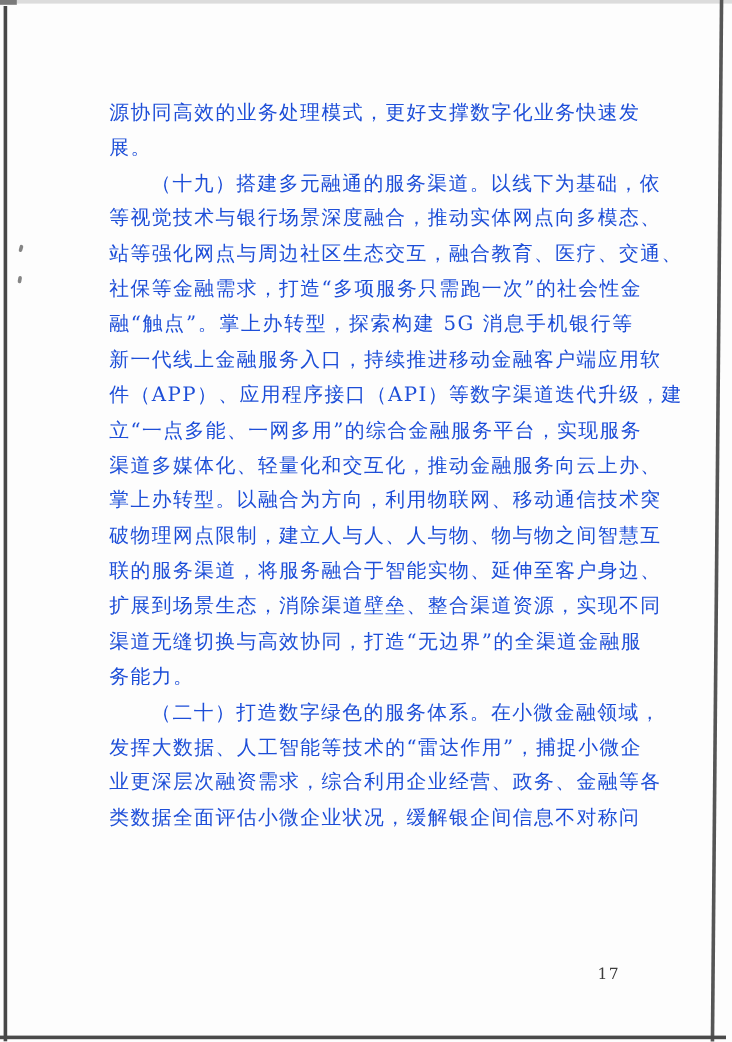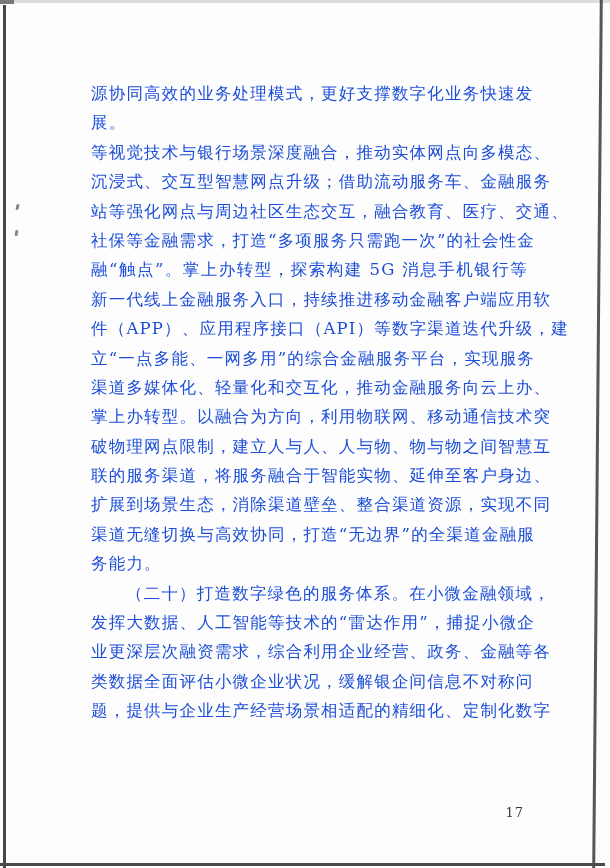--- a/index.html
+++ b/index.html
@@ -37,55 +37,54 @@
     white-space: nowrap;
     overflow: visible;
   }
   .ln.short { text-align: left; text-align-last: left; }
   .ln.indent { text-indent: 35px; }
 
   .page-num {
     position: absolute;
     left: 498px; top: 805px;
     width: 26px;
-    text-align: right;
+    text-align: left;
     font-size: 13px;
     letter-spacing: 1px;
     color: #3c3c3c;
   }
 </style>
 </head>
 <body>
 
 <div class="edge-top"></div>
 <div class="edge-top-dark"></div>
 <div class="edge-left"></div>
 <div class="edge-right"></div>
 <div class="edge-bottom"></div>
 <div class="speck speck-1"></div>
 <div class="speck speck-2"></div>
 
 <div class="text-block">
     <div class="ln">源协同高效的业务处理模式，更好支撑数字化业务快速发</div>
     <div class="ln short">展。</div>
+    <div class="ln indent">（十九）搭建多元融通的服务渠道。以线下为基础，依</div>
     <div class="ln">等视觉技术与银行场景深度融合，推动实体网点向多模态、</div>
-    <div class="ln">沉浸式、交互型智慧网点升级；借助流动服务车、金融服务</div>
     <div class="ln">站等强化网点与周边社区生态交互，融合教育、医疗、交通、</div>
     <div class="ln">社保等金融需求，打造“多项服务只需跑一次”的社会性金</div>
     <div class="ln">融“触点”。掌上办转型，探索构建 5G 消息手机银行等</div>
     <div class="ln">新一代线上金融服务入口，持续推进移动金融客户端应用软</div>
     <div class="ln">件（APP）、应用程序接口（API）等数字渠道迭代升级，建</div>
     <div class="ln">立“一点多能、一网多用”的综合金融服务平台，实现服务</div>
     <div class="ln">渠道多媒体化、轻量化和交互化，推动金融服务向云上办、</div>
     <div class="ln">掌上办转型。以融合为方向，利用物联网、移动通信技术突</div>
     <div class="ln">破物理网点限制，建立人与人、人与物、物与物之间智慧互</div>
     <div class="ln">联的服务渠道，将服务融合于智能实物、延伸至客户身边、</div>
     <div class="ln">扩展到场景生态，消除渠道壁垒、整合渠道资源，实现不同</div>
     <div class="ln">渠道无缝切换与高效协同，打造“无边界”的全渠道金融服</div>
     <div class="ln short">务能力。</div>
     <div class="ln indent">（二十）打造数字绿色的服务体系。在小微金融领域，</div>
     <div class="ln">发挥大数据、人工智能等技术的“雷达作用”，捕捉小微企</div>
     <div class="ln">业更深层次融资需求，综合利用企业经营、政务、金融等各</div>
     <div class="ln">类数据全面评估小微企业状况，缓解银企间信息不对称问</div>
-    <div class="ln">题，提供与企业生产经营场景相适配的精细化、定制化数字</div>
   </div>
 
 <div class="page-num">17</div>
 
 </body></html>

